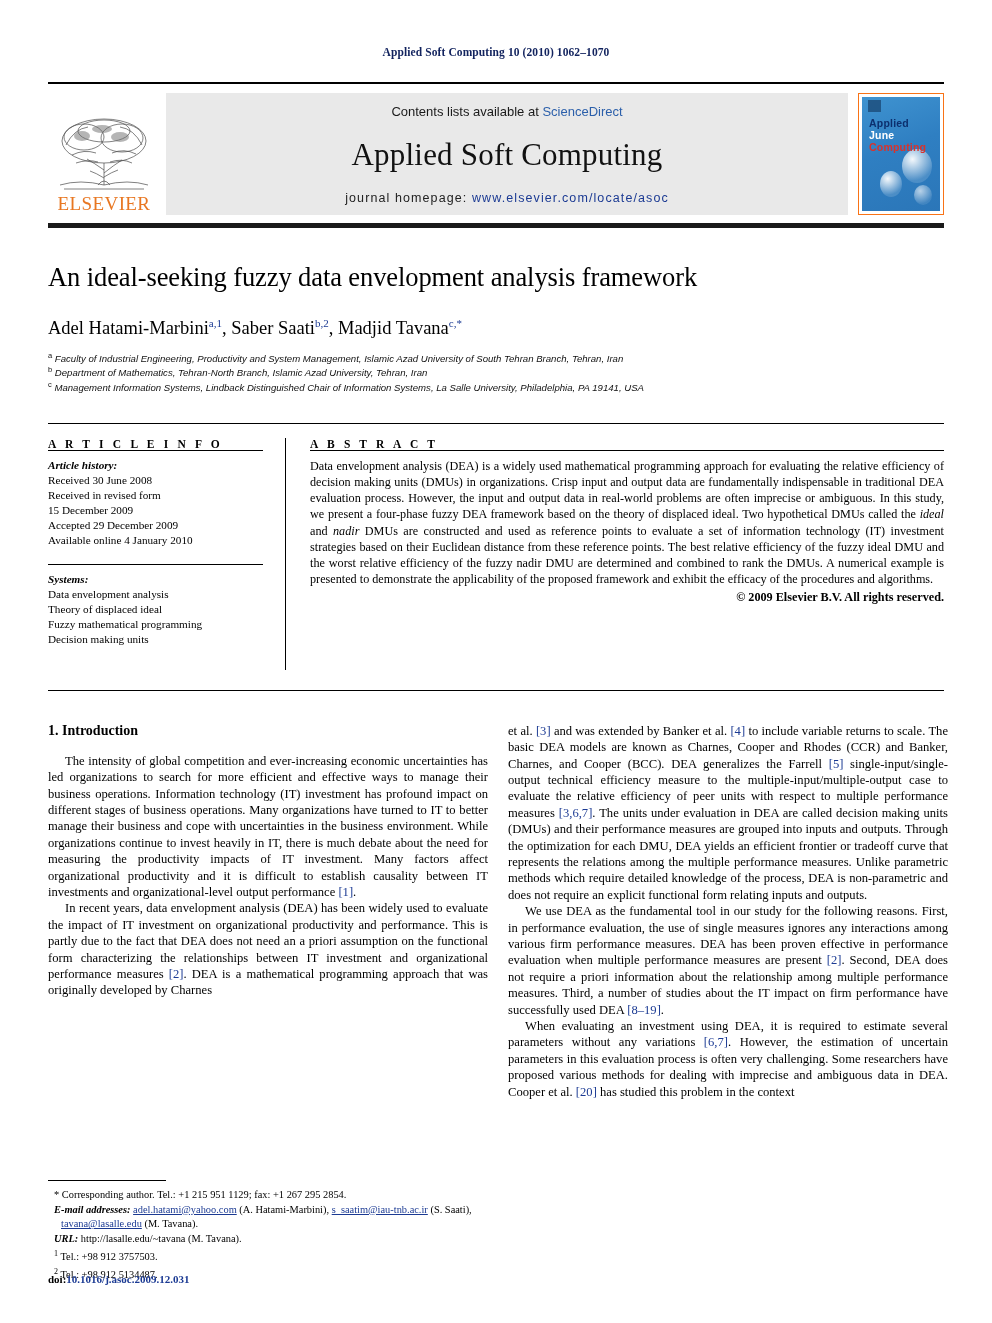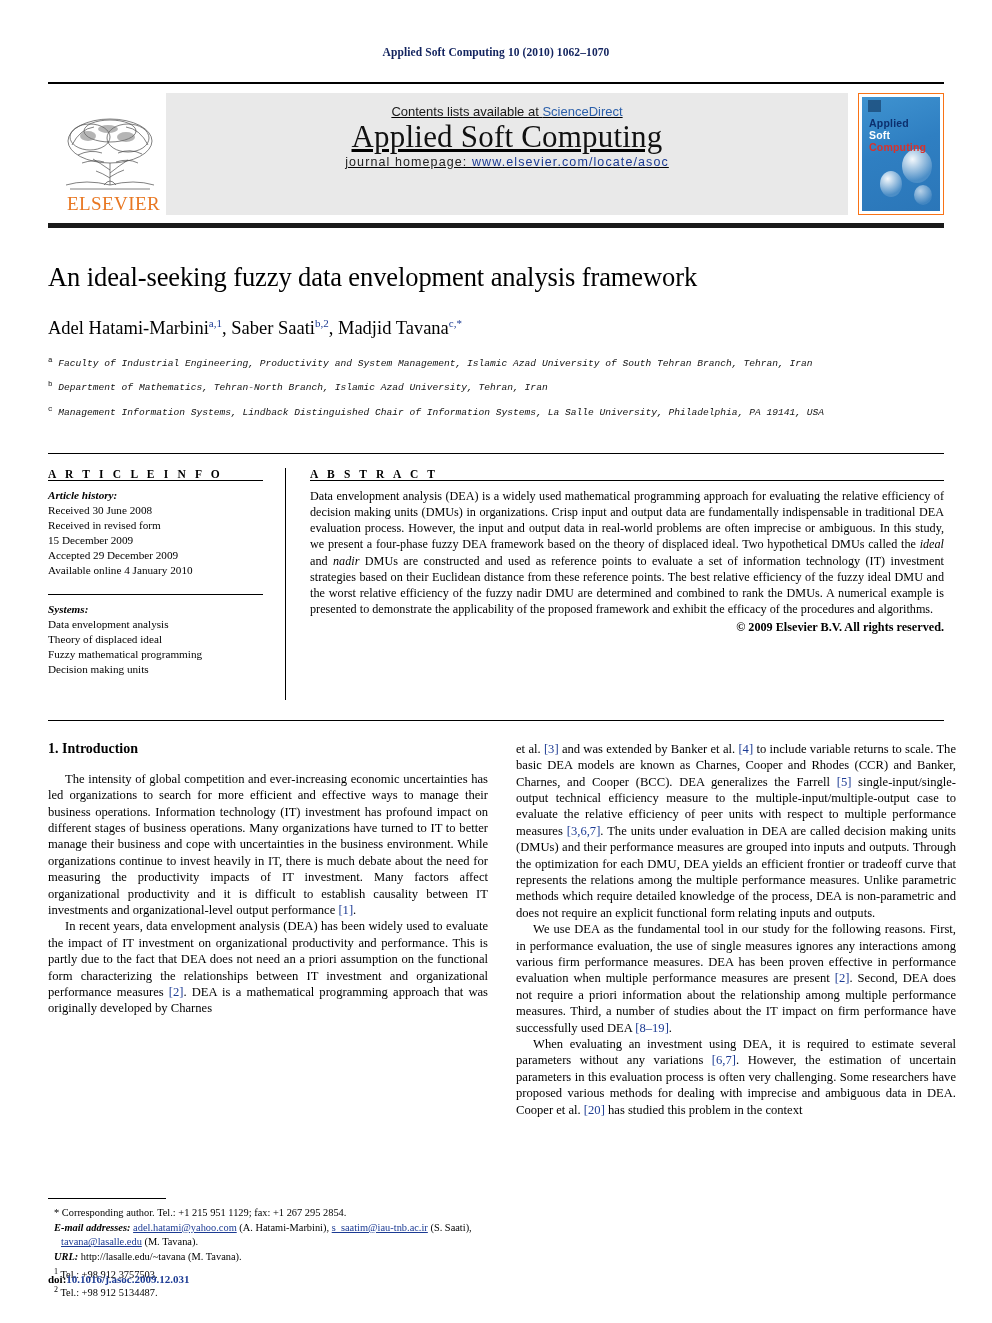--- a/index.html
+++ b/index.html
@@ -41,43 +41,43 @@
     padding-top: 9px;
     display: flex;
     align-items: stretch;
     height: 122px;
   }
   .elsevier-logo {
     width: 112px;
     flex: 0 0 112px;
     display: flex;
     flex-direction: column;
-    align-items: flex-end;
+    align-items: center;
     justify-content: flex-end;
     padding-bottom: 2px;
   }
   .tree-svg { display:block; }
   .elsevier-word {
     font-family: "Liberation Serif", serif;
     font-size: 19px;
     letter-spacing: .4px;
     color: #E87722;
     font-weight: 400;
     line-height: 1;
     margin-top: 1px;
   }
   .journal-band {
     flex: 1 1 auto;
     background: #e9e9e9;
     margin: 0 10px 0 6px;
     display: flex;
     flex-direction: column;
+    justify-content: space-between;
     align-items: center;
     padding: 11px 0 10px 0;
-    text-decoration: underline;
   }
   .contents-line {
     font-size: 13px;
     font-family: "Liberation Sans", sans-serif;
     color: #1a1a1a;
   }
   .sciencedirect {
     color: #2b5faa;
     font-family: "Liberation Sans", sans-serif;
   }
@@ -151,24 +151,24 @@
   }
   .authors {
     font-family: Liberation Serif, serif;
     font-size: 18.5px;
     margin-top: 24px;
     color: #000;
   }
   .authors sup { font-size: 11px; color:#1b3a93; }
   .affiliations { margin-top: 11px; }
   .affil {
-    font-family: Liberation Mono, monospace;
+    font-family: Liberation Sans, sans-serif;
     font-style: italic;
     font-size: 9.6px;
-    line-height: 20px;
+    line-height: 11px;
     color: #111;
   }
   .affil sup { font-style: normal; font-size: 7.5px; }
 
   
   .info-abstract {
     margin-top: 30px;
     border-top: 1.1px solid #000;
     padding-top: 14px;
     display: flex;
@@ -219,23 +219,23 @@
     font-weight: bold;
     margin-top: 3px;
   }
   .abstract-bottom-rule {
     border-bottom: 1.1px solid #000;
     margin-top: 20px;
   }
 
   
   .body-cols {
-    margin-top: 20px;
+    margin-top: 32px;
     display: flex;
-    gap: 28px;
+    gap: 20px;
   }
   .bcol { width: 440px; flex: 0 0 440px; position: relative; }
   h2.sec-title {
     font-family: "Liberation Serif", serif;
     font-size: 14px;
     font-weight: bold;
     margin: 0 0 14px 0;
   }
   p.body-p {
     font-size: 12.6px;
@@ -328,21 +328,21 @@
       </div>
     </div>
 
     <div class="cover-thumb">
       <div class="cover-inner">
         <div class="cover-top-icon"></div>
         <div class="bubble" style="width:30px;height:34px;left:40px;top:52px;"></div>
         <div class="bubble" style="width:22px;height:26px;left:18px;top:74px;"></div>
         <div class="bubble" style="width:18px;height:20px;left:52px;top:88px;opacity:.7;"></div>
         <div class="ct ct-applied">Applied</div>
-        <div class="ct ct-soft">Soft</div>
+        <div class="ct ct-soft">June</div>
         <div class="ct ct-comp">Computing</div>
       </div>
     </div>
   </div>
   <div class="masthead-rule"></div>
 
   <div class="title-block">
     <h1 class="article-title">An ideal-seeking fuzzy data envelopment analysis framework</h1>
 
     <div class="authors">

